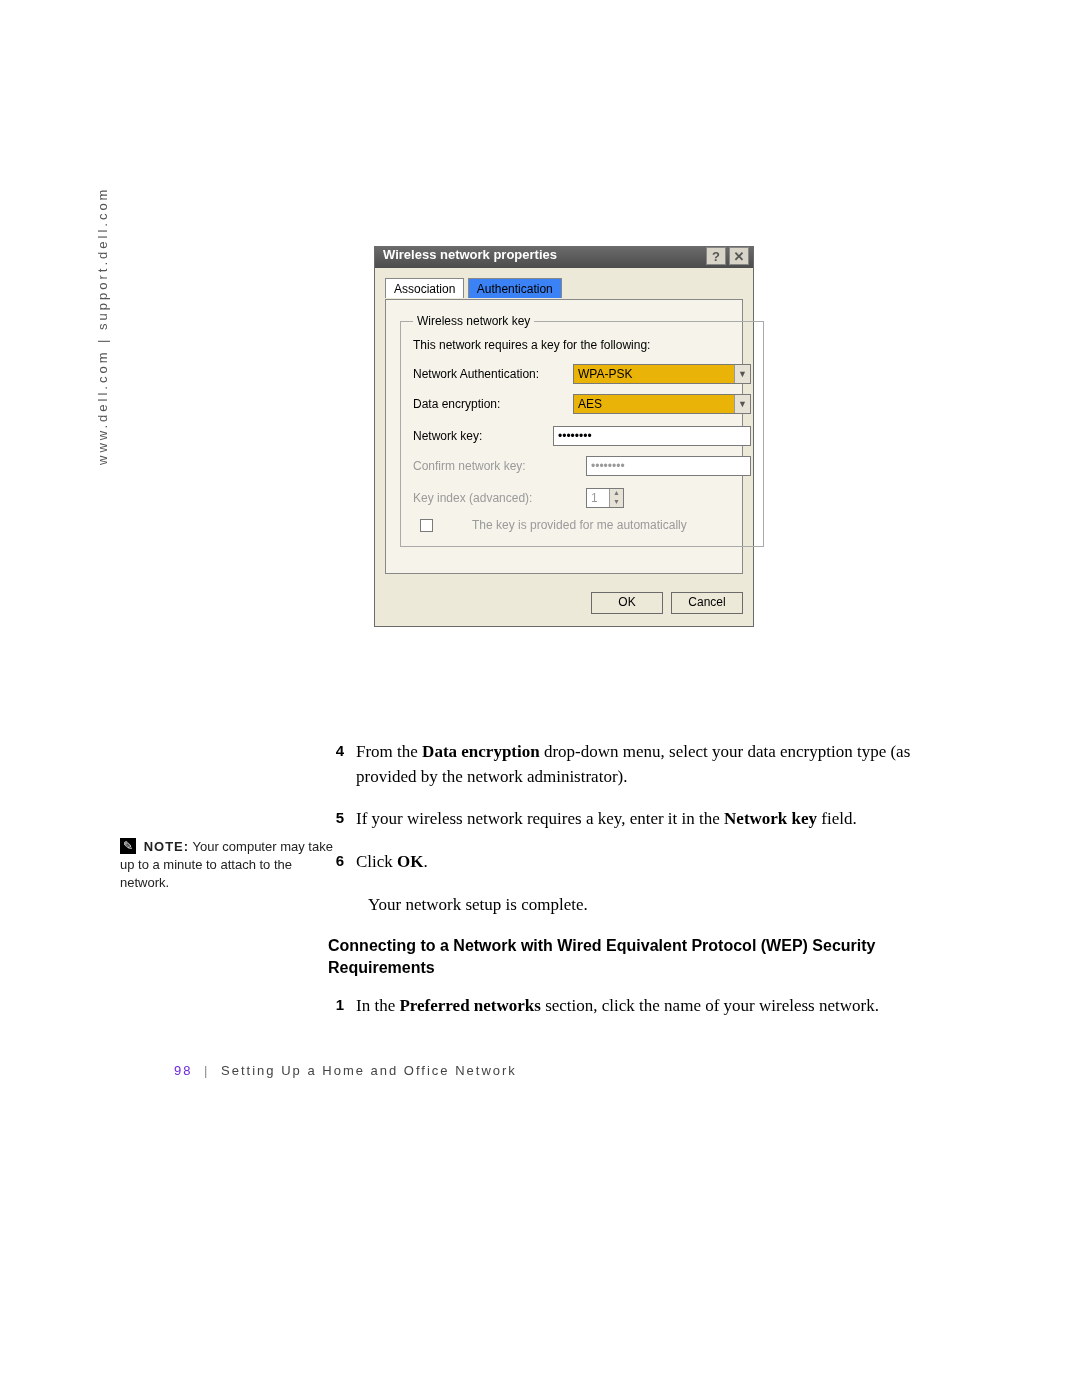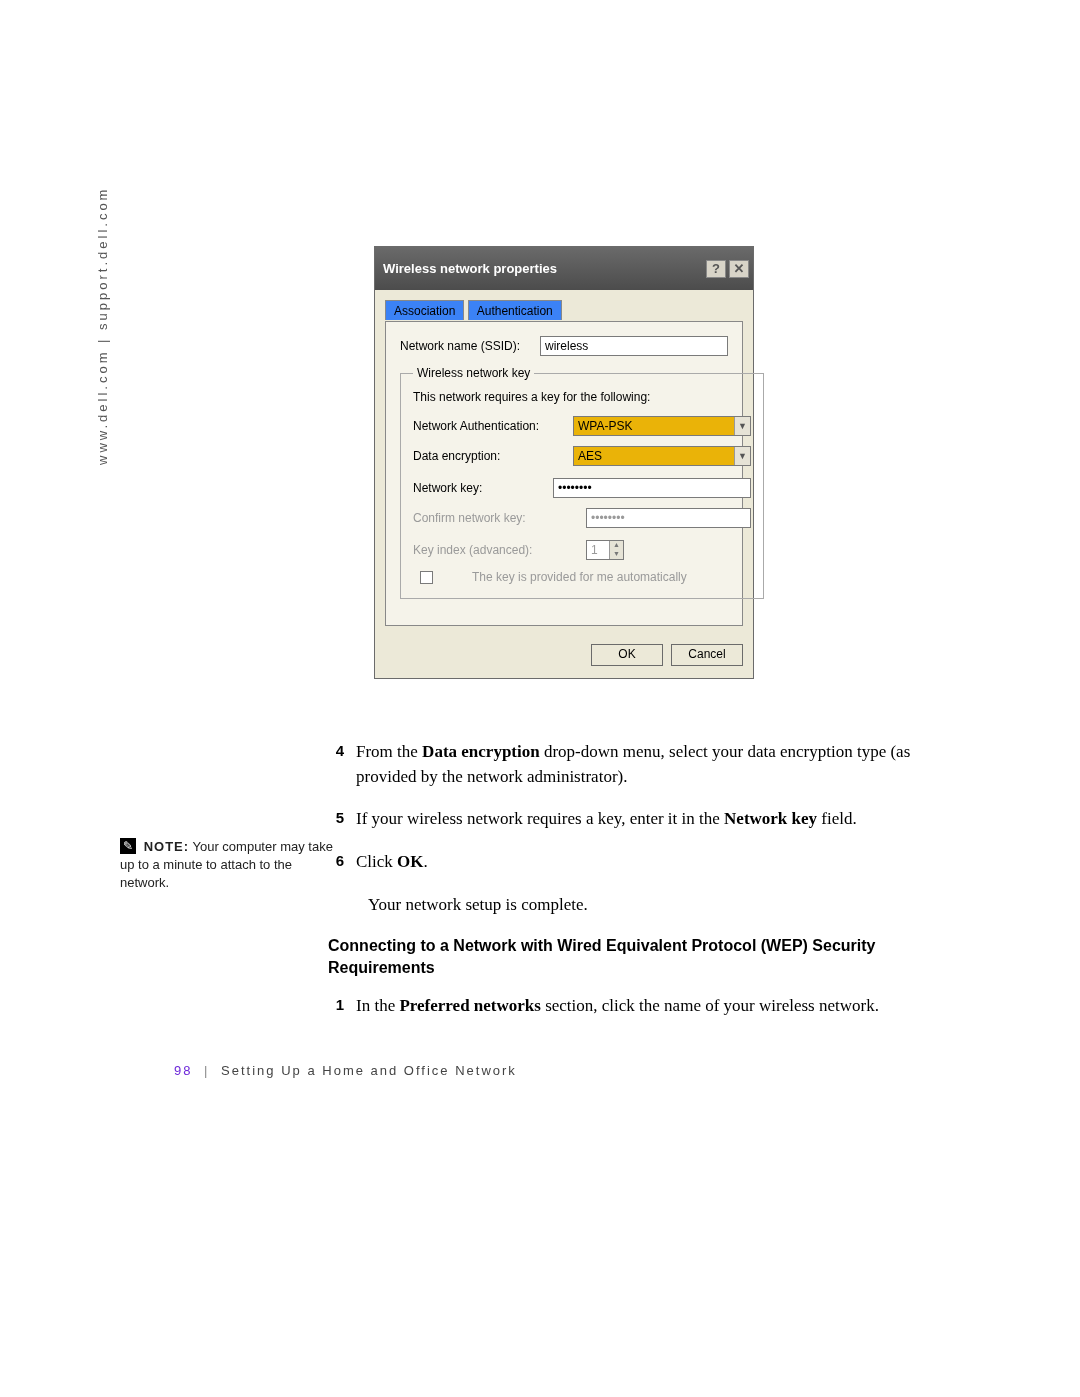--- a/index.html
+++ b/index.html
@@ -99,25 +99,24 @@
     left: 374px;
     top: 246px;
     width: 380px;
     background: #ece9d8;
     border: 1px solid #6b6b6b;
     font-family: Tahoma, Arial, sans-serif;
     font-size: 12px;
     color: #000;
   }
   .titlebar {
-    height: 43px;
+    height: 21px;
     background: linear-gradient(#6a6a6a, #4c4c4c);
     color: #fff;
     display: flex;
-    align-items: center;
     padding: 0 4px 0 8px;
     font-weight: bold;
     font-size: 13px;
   }
   .titlebar .title { flex: 1; }
   .titlebar .tbtn {
     width: 20px; height: 18px;
     background: #d8d4c8;
     border: 1px solid #888;
     margin-left: 3px;
@@ -130,21 +129,21 @@
   .tabs { position: relative; height: 22px; }
   .tab {
     display: inline-block;
     padding: 3px 8px 2px 8px;
     border: 1px solid #888;
     border-bottom: none;
     background: #3b82f6;
     position: relative;
     font-size: 12px;
   }
-  .tab.active { background: #3b82f6; z-index: 2; }
+  .tab.active { background: #ffffff; z-index: 2; }
   .tabpanel {
     border: 1px solid #888;
     background: #f5f3ea;
     margin-top: -1px;
     padding: 14px 14px 14px 14px;
   }
 
   .row { display: flex; align-items: center; margin-bottom: 10px; }
   .row .lbl { width: 140px; }
   .row input[type=text], .row input[type=password] {
@@ -226,24 +225,20 @@
     <span class="tbtn">?</span>
     <span class="tbtn">✕</span>
   </div>
   <div class="dlg-body">
     <div class="tabs">
       <span class="tab active">Association</span>
       <span class="tab">Authentication</span>
     </div>
     <div class="tabpanel">
 
-      <div class="row">
-        <span class="lbl">Network name (SSID):</span>
-        <input type="text" value="wireless" style="">
-      </div>
 
       <fieldset class="grp">
         <legend>Wireless network key</legend>
         <div class="grp-intro">This network requires a key for the following:</div>
 
         <div class="row">
           <span class="lbl" style="width:160px">Network Authentication:</span>
           <div class="combo">
             <span class="cval">WPA-PSK</span>
             <span class="carrow">▼</span>

